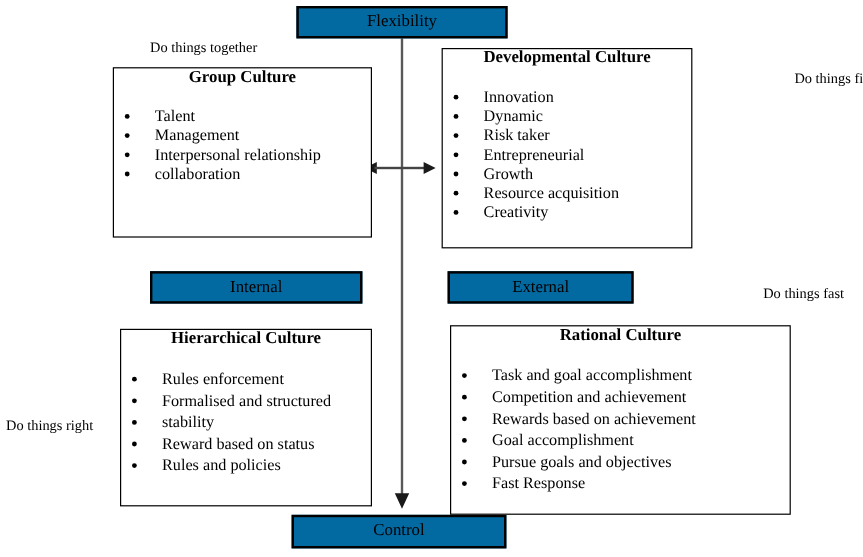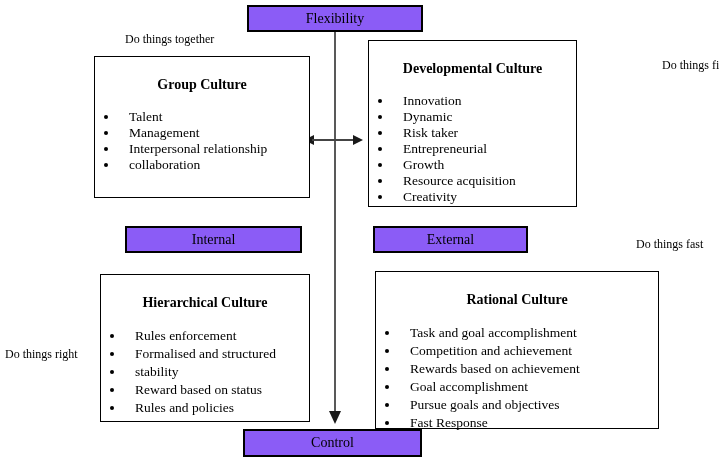--- a/index.html
+++ b/index.html
@@ -13,21 +13,21 @@
     position: relative;
     width: 719px;
     height: 464px;
     background: #ffffff;
     overflow: hidden;
   }
   
   .axis-box {
     position: absolute;
     border: 2px solid #000000;
-    background: #8b5cf6;
+    background: #0369a1;
     display: flex;
     align-items: center;
     justify-content: center;
     font-size: 14px;
     box-sizing: border-box;
   }
   .flexibility-box { left: 247px; top: 5px;   width: 176px; height: 27px; }
   .internal-box    { left: 125px; top: 226px; width: 177px; height: 27px; }
   .external-box    { left: 373px; top: 226px; width: 155px; height: 27px; }
   .control-box     { left: 243px; top: 429px; width: 179px; height: 28px; }
@@ -37,21 +37,21 @@
     position: absolute;
     border: 1.5px solid #000000;
     background: #ffffff;
     box-sizing: border-box;
     font-size: 13.5px;
   }
   .quad-box .quad-title {
     font-weight: bold;
     text-align: center;
     font-size: 14px;
-    margin-top: 20px;
+    margin-top: 0;
   }
   .quad-box ul {
     margin: 16px 0 0 0;
     padding-left: 24px;
     list-style: disc;
   }
   .quad-box li { padding-left: 10px; }
   .group-box         { left: 94px;  top: 56px;  width: 216px; height: 142px; }
   .developmental-box { left: 368px; top: 40px;  width: 209px; height: 167px; }
   .hierarchical-box  { left: 100px; top: 274px; width: 210px; height: 148px; }

